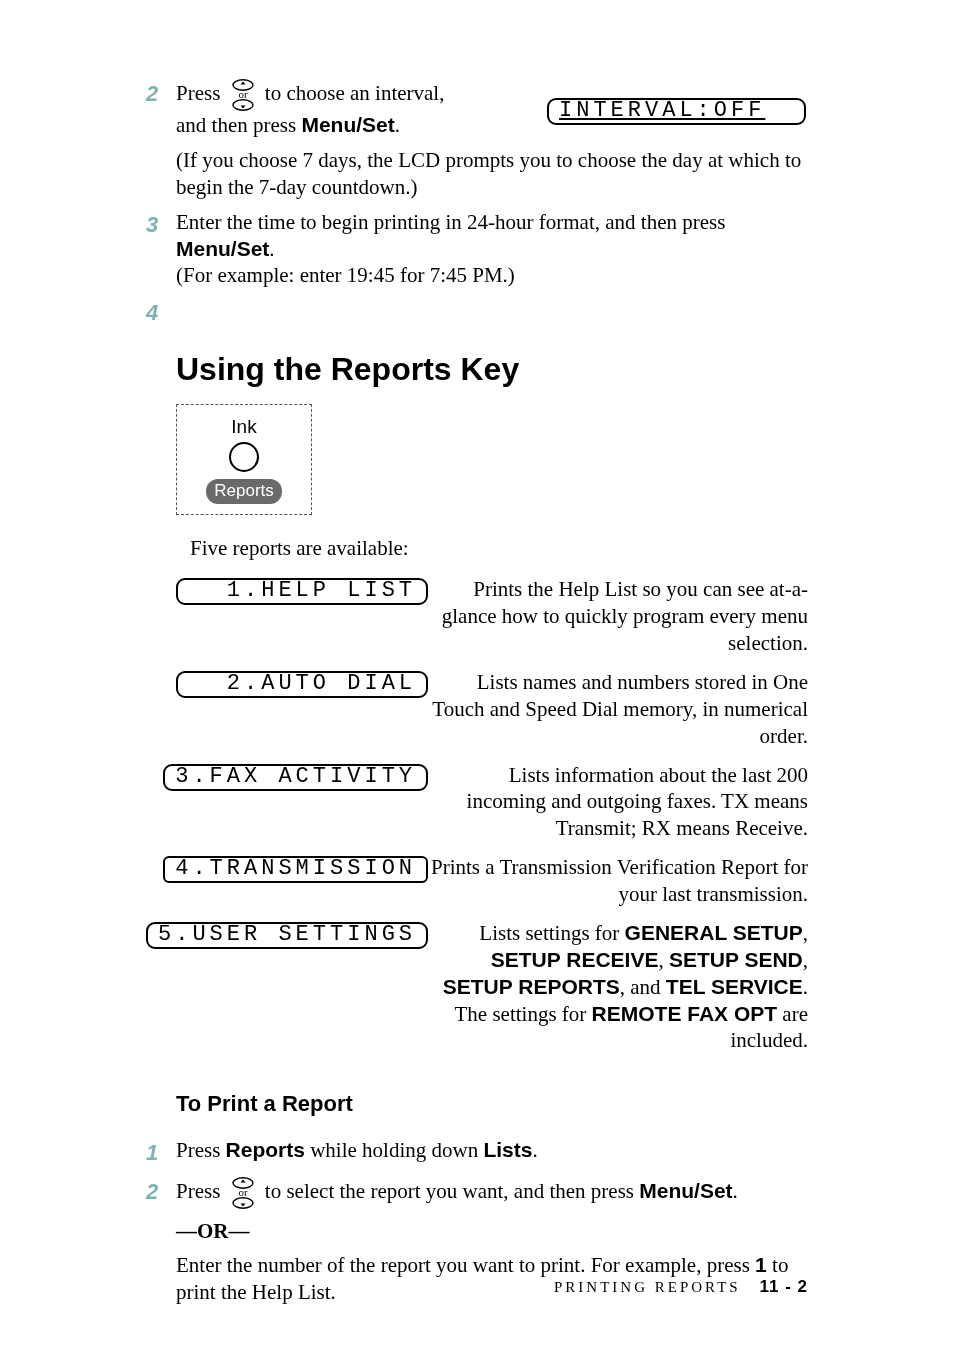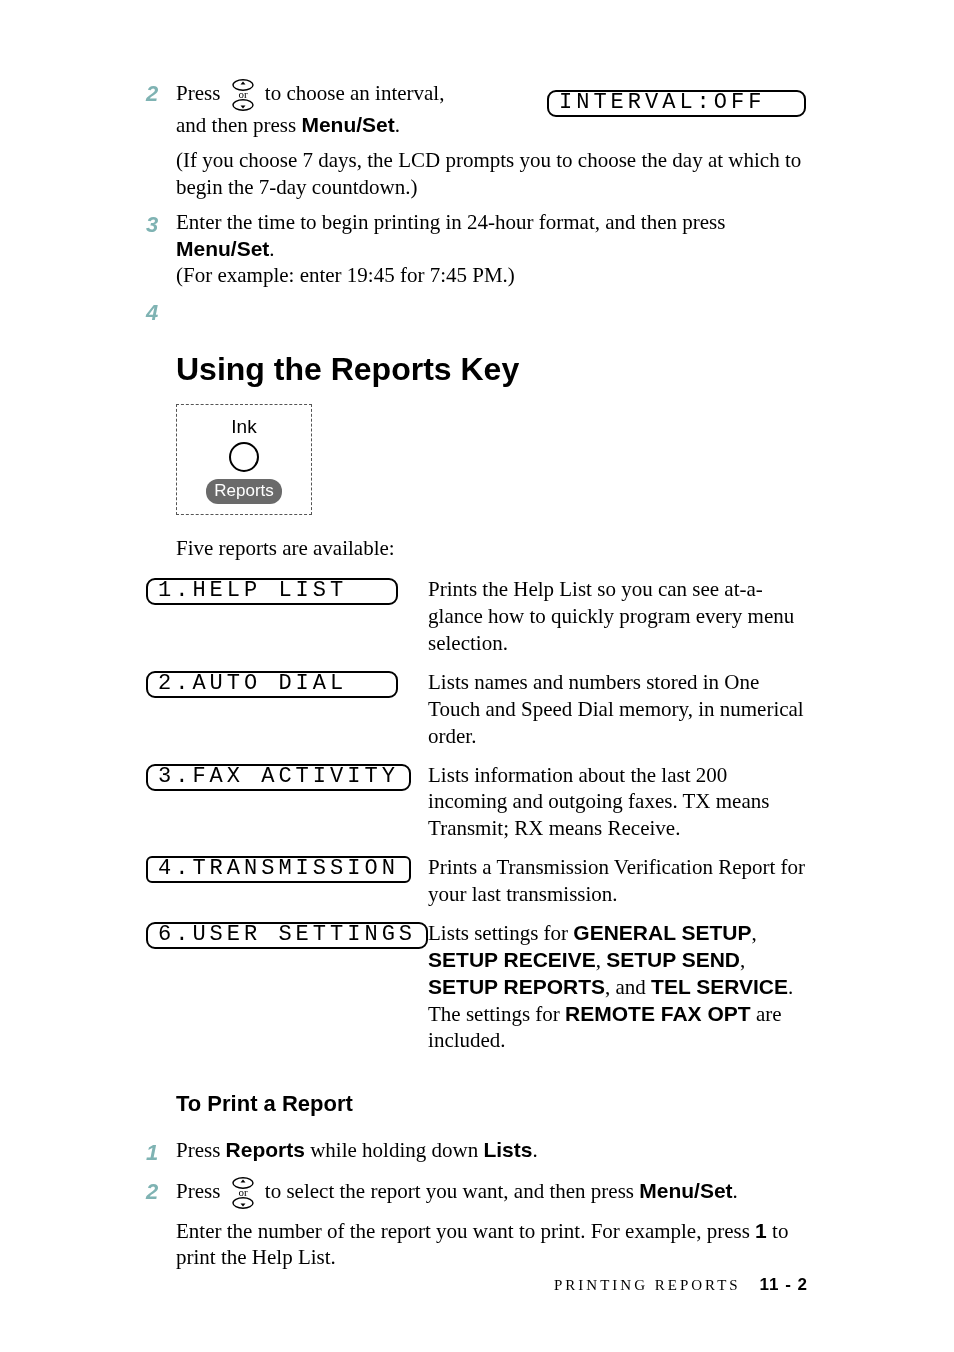--- a/index.html
+++ b/index.html
@@ -41,23 +41,24 @@
     border-radius: 9px;
     font-family: "Courier New", monospace;
     font-size: 22px;
     letter-spacing: 4px;
     padding: 0 10px 1px 10px;
     line-height: 22px;
     white-space: nowrap;
   }
   .lcd-top {
     position: absolute;
-    top: 90px;
+    top: 98px;
     right: 148px;
     min-width: 235px;
+    text-decoration: underline;
   }
   .bold-sans { font-family: Arial, Helvetica, sans-serif; font-weight: bold; }
   h2.section {
     font-family: Arial, Helvetica, sans-serif;
     font-weight: bold;
     font-size: 32px;
     margin: 22px 0 14px 30px;
   }
   h3.subsection {
     font-family: Arial, Helvetica, sans-serif;
@@ -86,32 +87,32 @@
     border-radius: 12px;
     padding: 1px 8px 3px 8px;
     font-family: "Comic Sans MS", cursive, sans-serif;
     font-size: 17px;
   }
   .reports-table {
     width: 100%;
     border-collapse: collapse;
     margin-top: 8px;
   }
-  .reports-table td { vertical-align: top; padding: 6px 0 6px 0; }
+  .reports-table td { vertical-align: top; padding: 6px 0 6px 0; text-align: right; }
   .reports-table td.left { width: 280px; }
   .footer {
     position: absolute;
     bottom: 56px;
     right: 146px;
     font-family: "Times New Roman", serif;
     letter-spacing: 3px;
     font-size: 15px;
   }
   .footer .pgnum { letter-spacing: 1px; font-weight: bold; font-family: Arial, sans-serif; font-size: 17px; margin-left: 12px; }
-  .para-indent { margin-left: 30px; }
+  .para-indent { margin-left: 44px; }
   .mt-8 { margin-top: 8px; }
 </style>
 </head>
 <body>
 
 <div class="page">
 
   <span class="lcd lcd-top">INTERVAL:OFF</span>
 
   <div class="ol-step">
@@ -166,21 +167,21 @@
     </tr>
     <tr>
       <td class="left"><span class="lcd" style="min-width:228px;">3.FAX ACTIVITY</span></td>
       <td>Lists information about the last 200 incoming and outgoing faxes. TX means Transmit; RX means Receive.</td>
     </tr>
     <tr>
       <td class="left"><span class="lcd" style="min-width:228px;border-radius:6px;">4.TRANSMISSION</span></td>
       <td>Prints a Transmission Verification Report for your last transmission.</td>
     </tr>
     <tr>
-      <td class="left"><span class="lcd" style="min-width:228px;">6.USER SETTINGS</span></td>
+      <td class="left"><span class="lcd" style="min-width:228px;">5.USER SETTINGS</span></td>
       <td>
         <span>Lists settings for </span><span class="bold-sans">GENERAL SETUP</span><span>, </span><span class="bold-sans">SETUP RECEIVE</span><span>, </span><span class="bold-sans">SETUP SEND</span><span>, </span><span class="bold-sans">SETUP REPORTS</span><span>, and </span><span class="bold-sans">TEL SERVICE</span><span>. The settings for </span><span class="bold-sans">REMOTE FAX OPT</span><span> are included.</span>
       </td>
     </tr>
   </tbody>
     </table>
 
   <h3 class="subsection">To Print a Report</h3>
 
   <div class="ol-step">
@@ -195,20 +196,21 @@
     <div class="step-body">
       <span>Press </span>
       <svg class="svg-arrows" width="34" height="34" viewBox="0 0 34 34">
         <ellipse cx="17" cy="7" rx="10" ry="5.2" fill="none" stroke="#000" stroke-width="1.4"></ellipse>
         <ellipse cx="17" cy="27" rx="10" ry="5.2" fill="none" stroke="#000" stroke-width="1.4"></ellipse>
         <path d="M17 3.5 l-2.5 3 h5 z" fill="#000"></path>
         <path d="M17 30.5 l-2.5 -3 h5 z" fill="#000"></path>
         <text x="17" y="20" text-anchor="middle" font-size="11" font-family="Times New Roman">or</text>
       </svg>
       <span> to select the report you want, and then press </span><span class="bold-sans">Menu/Set</span><span>.</span>
+      <div class="mt-8"><span style="font-weight:bold;">—OR—</span></div>
       <div class="mt-8">
         <span>Enter the number of the report you want to print. For example, press </span><span class="bold-sans">1</span><span> to print the Help List.</span>
       </div>
     </div>
   </div>
 
   <div class="footer">
     <span>PRINTING REPORTS</span>
     <span class="pgnum">11 - 2</span>
   </div>

